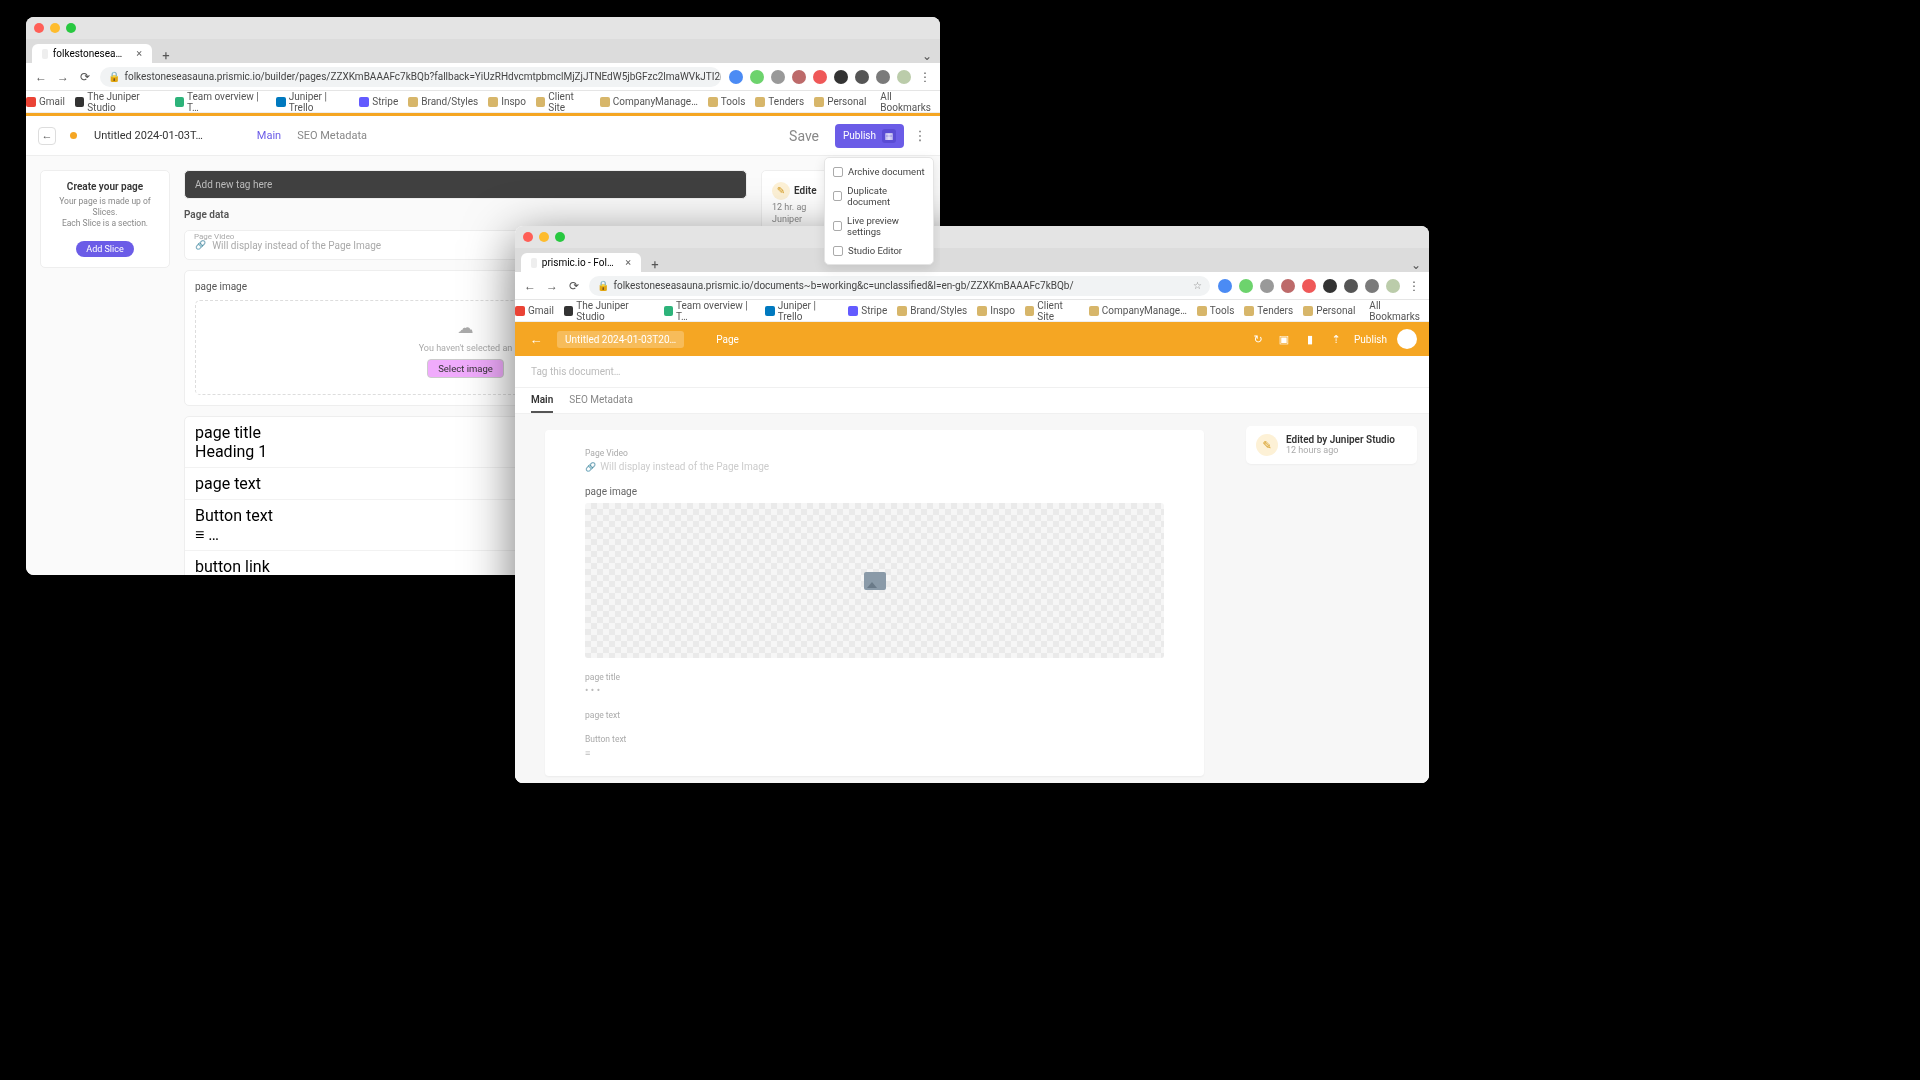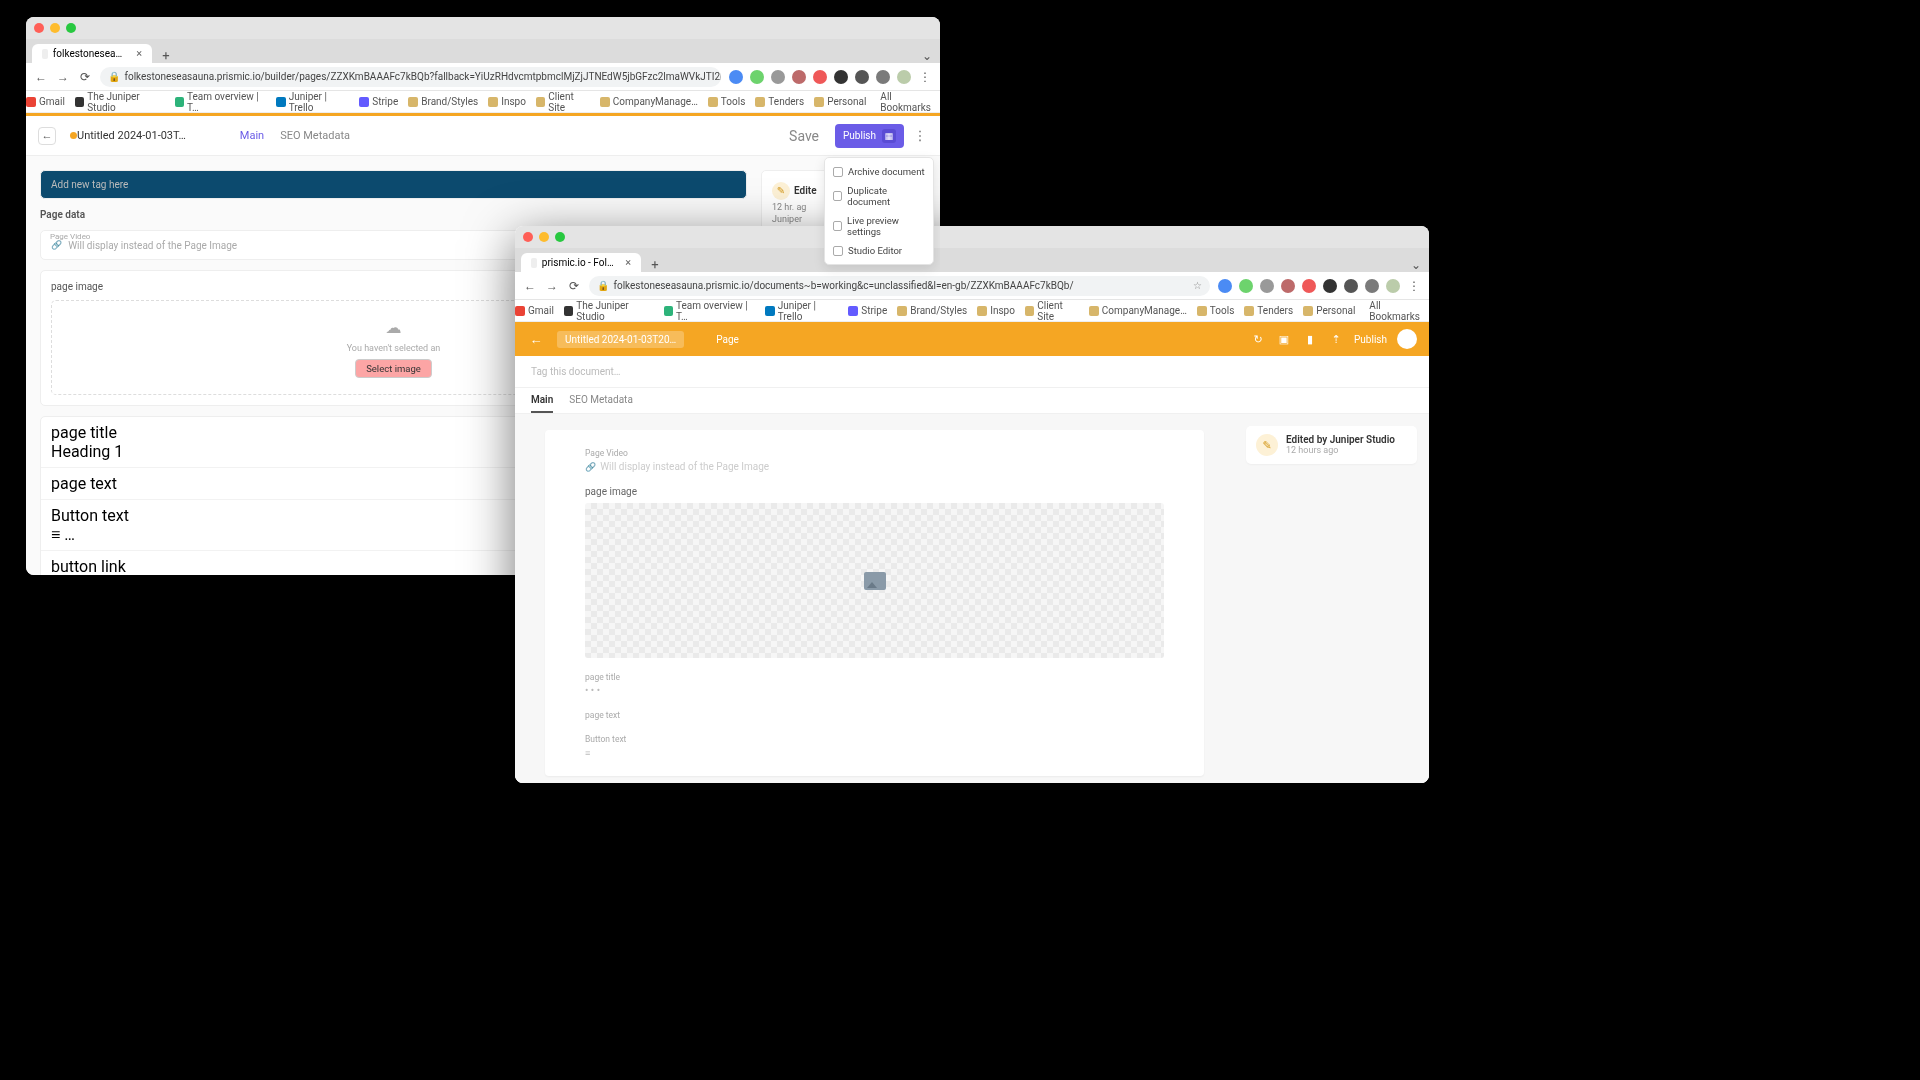--- a/index.html
+++ b/index.html
@@ -29,21 +29,21 @@
 
 .w1-bmbar { height: 22px; background: #fff; border-bottom: 1px solid #eee; display: flex; align-items: center; padding: 0 0; gap: 10px; font-size: 10px; color: #555; }
 .bm { display: flex; align-items: center; gap: 3px; }
 .bm .bi { width: 10px; height: 10px; background: #aaa; border-radius: 2px; }
 .bm-right { margin-left: auto; display: flex; align-items: center; gap: 4px; }
 
 .w1-app { position: relative; background: #fafafa; height: calc(100% - 96px); }
 .w1-orangestrip { height: 3px; background: #f5a623; }
 .w1-header { height: 40px; background: #fff; border-bottom: 1px solid #eee; display: flex; align-items: center; padding: 0 12px; gap: 14px; }
 .back-arrow { width: 18px; height: 18px; border: 1px solid #ddd; border-radius: 4px; display: flex; align-items: center; justify-content: center; font-size: 11px; color: #555; }
-.doc-title { font-size: 11px; color: #333; display: flex; align-items: center; gap: 0; }
+.doc-title { font-size: 11px; color: #333; display: flex; align-items: center; gap: 17px; }
 .dot-y { width: 7px; height: 7px; border-radius: 50%; background: #f5a623; }
 .w1-headtabs { display: flex; gap: 16px; margin-left: 40px; font-size: 11px; }
 .w1-headtabs .ht { color: #888; padding: 4px 0; }
 .w1-headtabs .ht.active { color: #6b5ce7; }
 .w1-headright { margin-left: auto; display: flex; align-items: center; gap: 8px; }
 .save-btn { font-size: 14px; color: #888; padding: 4px 8px; }
 .publish-btn { background: #6b5ce7; color: #fff; font-size: 10px; padding: 5px 8px; border-radius: 4px; display: flex; align-items: center; gap: 6px; }
 .publish-btn .cal { width: 14px; height: 14px; background: #5a4cd4; border-radius: 3px; display: flex; align-items: center; justify-content: center; font-size: 9px; }
 .kebab { width: 16px; height: 16px; display: flex; align-items: center; justify-content: center; color: #666; font-size: 13px; }
 
@@ -52,35 +52,35 @@
 .w1-dropdown .dd .di { width: 10px; height: 10px; border: 1px solid #aaa; border-radius: 2px; }
 
 .w1-body { display: flex; padding: 14px; gap: 14px; }
 .w1-left { width: 130px; display: flex; flex-direction: column; gap: 12px; }
 .createcard { background: #fff; border: 1px solid #eee; border-radius: 5px; padding: 10px; text-align: center; }
 .createcard .hd { font-size: 10px; font-weight: 600; color: #333; margin-bottom: 4px; }
 .createcard .sub { font-size: 8.5px; color: #888; line-height: 1.3; margin-bottom: 8px; }
 .add-slice { background: #6b5ce7; color: #fff; font-size: 9px; padding: 3px 10px; border-radius: 10px; display: inline-block; }
 
 .w1-main { flex: 1; display: flex; flex-direction: column; gap: 10px; }
-.tagbar { background: #0c4a6e; border: 1px solid #eee; border-radius: 5px; padding: 8px 10px; font-size: 10px; color: #bbb; }
+.tagbar { background: #404040; border: 1px solid #eee; border-radius: 5px; padding: 8px 10px; font-size: 10px; color: #bbb; }
 .pagedata { font-size: 10px; font-weight: 600; color: #555; }
 .videofield { background: #fff; border: 1px solid #eee; border-radius: 5px; padding: 6px 10px; display: flex; align-items: center; gap: 6px; }
 .videofield-wrap { position: relative; }
 .videofield-wrap .lbl { position: absolute; top: -1px; left: 10px; font-size: 8px; color: #aaa; background: transparent; }
 .videofield .ph { font-size: 10px; color: #aaa; flex: 1; }
 .linkmedia { border: 1px solid #ddd; border-radius: 4px; padding: 2px 6px; font-size: 9px; color: #666; display: flex; align-items: center; gap: 3px; }
 .clr { width: 16px; height: 16px; border: 1px solid #ddd; border-radius: 3px; display: flex; align-items: center; justify-content: center; font-size: 10px; color: #888; }
 
 .imgcard { background: #fff; border: 1px solid #eee; border-radius: 5px; padding: 10px; }
 .imgcard .lbl { font-size: 10px; color: #555; margin-bottom: 8px; }
 .imgdrop { border: 1px dashed #ddd; border-radius: 5px; height: 95px; display: flex; flex-direction: column; align-items: center; justify-content: center; gap: 6px; color: #aaa; }
 .imgdrop .cloud { font-size: 16px; }
 .imgdrop .msg { font-size: 9px; }
-.selimg { background: #fca5a5; border: 1px solid #ccc; border-radius: 4px; padding: 3px 10px; font-size: 9.5px; color: #333; }
+.selimg { background: #f0abfc; border: 1px solid #ccc; border-radius: 4px; padding: 3px 10px; font-size: 9.5px; color: #333; }
 .fieldgroup { background: #fff; border: 1px solid #eee; border-radius: 5px; }
 .fieldgroup .row { padding: 6px 10px; border-bottom: 1px solid #f2f2f2; }
 .fieldgroup .row:last-child { border-bottom: none; }
 
 .w1-rightside { width: 165px; }
 .editedcard { background: #fff; border: 1px solid #eee; border-radius: 5px; padding: 8px 10px; position: relative; }
 .editedcard .pen { width: 18px; height: 18px; background: #fdf1d6; border-radius: 50%; display: inline-flex; align-items: center; justify-content: center; font-size: 10px; color: #d49a1e; margin-right: 4px; }
 .editedcard .t1 { font-size: 10px; color: #333; font-weight: 600; }
 .editedcard .t2 { font-size: 9px; color: #888; margin-top: 2px; }
 
@@ -255,20 +255,32 @@
             <span>Live preview settings</span>
           </div>
         <div class="dd">
             <span class="di"></span>
             <span>Studio Editor</span>
           </div>
       </div>
     </div>
 
     <div class="w1-body">
+      <div class="w1-left">
+        <div class="createcard">
+          <div class="hd">Create your page</div>
+          <div class="sub">
+            <span>Your page is made up of Slices.</span><br>
+            <span>Each Slice is a section.</span>
+          </div>
+          <div class="add-slice">Add Slice</div>
+        </div>
+        <div style="flex:1"></div>
+
+      </div>
 
       <div class="w1-main">
         <div class="tagbar">Add new tag here</div>
         <div class="pagedata">Page data</div>
 
         <div class="videofield-wrap">
           <div class="videofield">
             <span style="font-size:9px;color:#bbb">🔗</span>
             <span class="ph">Will display instead of the Page Image</span>
             <div class="linkmedia">

